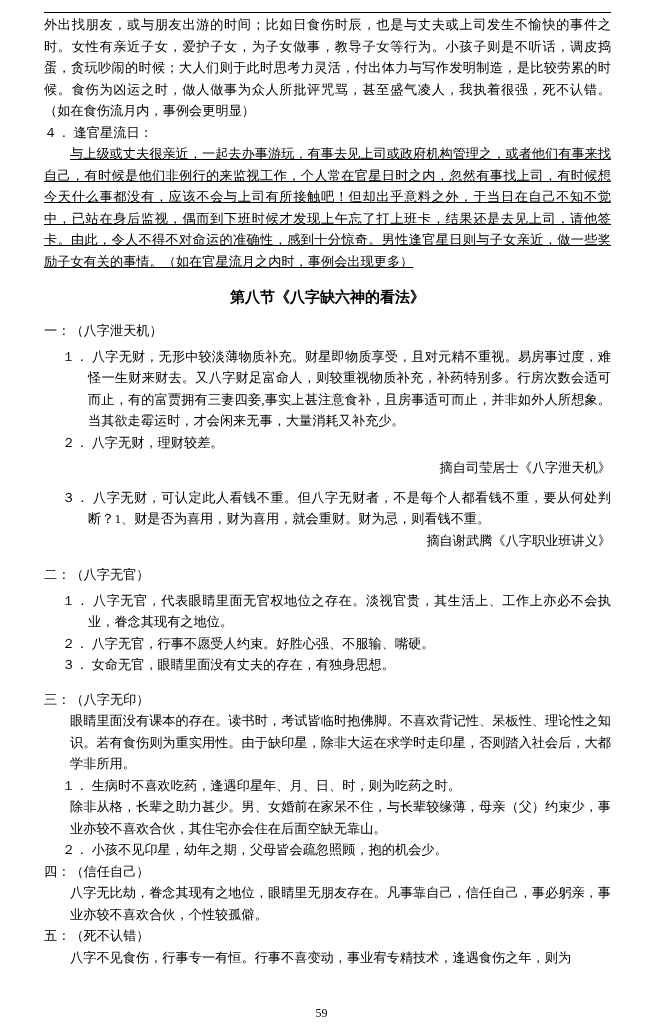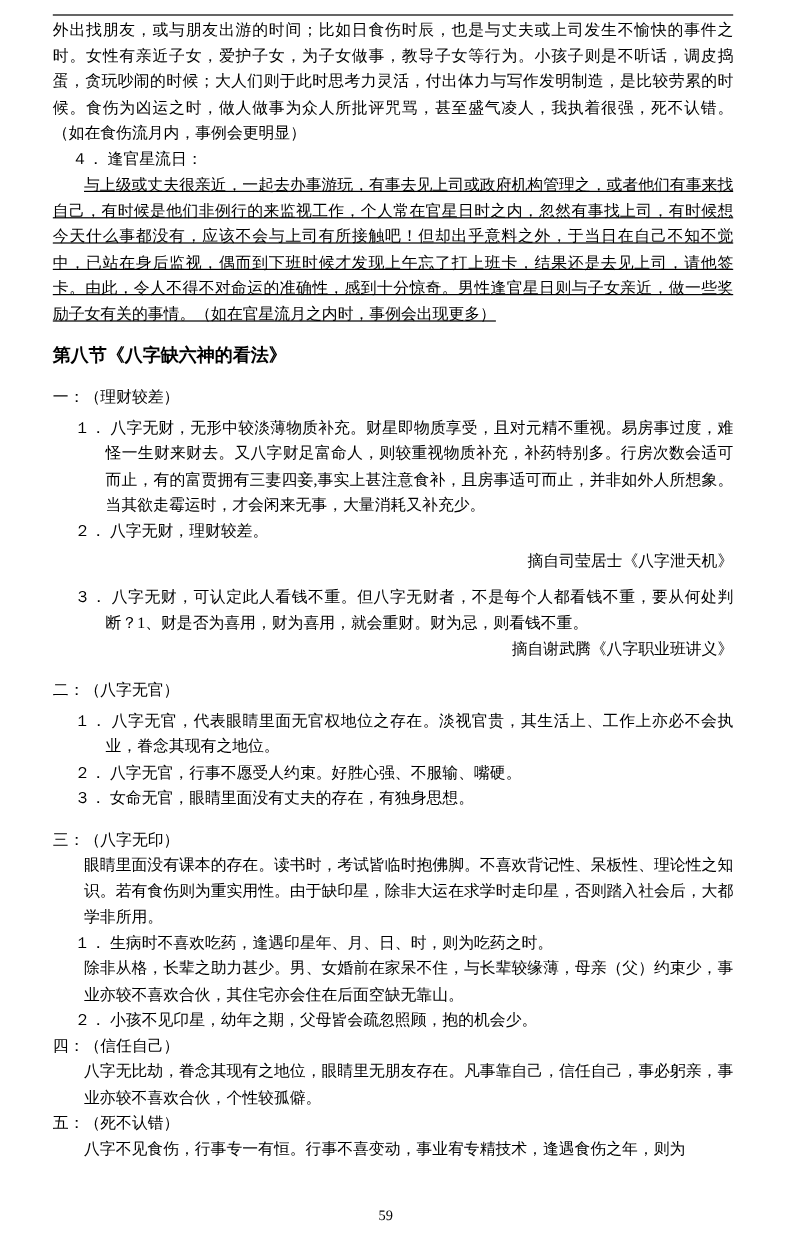--- a/index.html
+++ b/index.html
@@ -40,27 +40,27 @@
   .body-text {
     text-indent: 0;
   }
   .indent1 { text-indent: 26px; text-decoration: underline; }
   .indent-hang {
     padding-left: 26px;
   }
   .numbered {
     padding-left: 26px;
     text-indent: -26px;
-    margin-left: 16px;
   }
   .num-item {
     padding-left: 44px;
     text-indent: -26px;
   }
   .sec-heading {
+    text-align: center;
     font-size: 15px;
     font-weight: bold;
     line-height: 26px;
     margin: 12px 0 10px 0;
     font-family: "Liberation Serif", "DejaVu Serif", serif;
   }
   .cite {
     text-align: right;
     font-weight: normal;
     font-size: 13.2px;
@@ -86,21 +86,21 @@
   <div class="topline"></div>
 
   <p class="body-text">外出找朋友，或与朋友出游的时间；比如日食伤时辰，也是与丈夫或上司发生不愉快的事件之时。女性有亲近子女，爱护子女，为子女做事，教导子女等行为。小孩子则是不听话，调皮捣蛋，贪玩吵闹的时候；大人们则于此时思考力灵活，付出体力与写作发明制造，是比较劳累的时候。食伤为凶运之时，做人做事为众人所批评咒骂，甚至盛气凌人，我执着很强，死不认错。（如在食伤流月内，事例会更明显）</p>
 
   <p class="numbered">４． 逢官星流日：</p>
 
   <p class="indent1">与上级或丈夫很亲近，一起去办事游玩，有事去见上司或政府机构管理之，或者他们有事来找自己，有时候是他们非例行的来监视工作，个人常在官星日时之内，忽然有事找上司，有时候想今天什么事都没有，应该不会与上司有所接触吧！但却出乎意料之外，于当日在自己不知不觉中，已站在身后监视，偶而到下班时候才发现上午忘了打上班卡，结果还是去见上司，请他签卡。由此，令人不得不对命运的准确性，感到十分惊奇。男性逢官星日则与子女亲近，做一些奖励子女有关的事情。（如在官星流月之内时，事例会出现更多）</p>
 
   <div class="sec-heading">第八节《八字缺六神的看法》</div>
 
-  <p class="body-text">一：（理财较差）</p>
+  <p class="body-text">一：（八字泄天机）</p>
   <div class="gap-xs"></div>
   <p class="num-item">１． 八字无财，无形中较淡薄物质补充。财星即物质享受，且对元精不重视。易房事过度，难怪一生财来财去。又八字财足富命人，则较重视物质补充，补药特别多。行房次数会适可而止，有的富贾拥有三妻四妾,事实上甚注意食补，且房事适可而止，并非如外人所想象。当其欲走霉运时，才会闲来无事，大量消耗又补充少。</p>
   <p class="num-item">２． 八字无财，理财较差。</p>
   <div class="gap-xs"></div>
   <p class="cite">摘自司莹居士《八字泄天机》</p>
   <div class="gap-sm"></div>
   <p class="num-item">３． 八字无财，可认定此人看钱不重。但八字无财者，不是每个人都看钱不重，要从何处判断？1、财是否为喜用，财为喜用，就会重财。财为忌，则看钱不重。</p>
   <p class="cite">摘自谢武腾《八字职业班讲义》</p>
 
   <div class="gap-md"></div>

